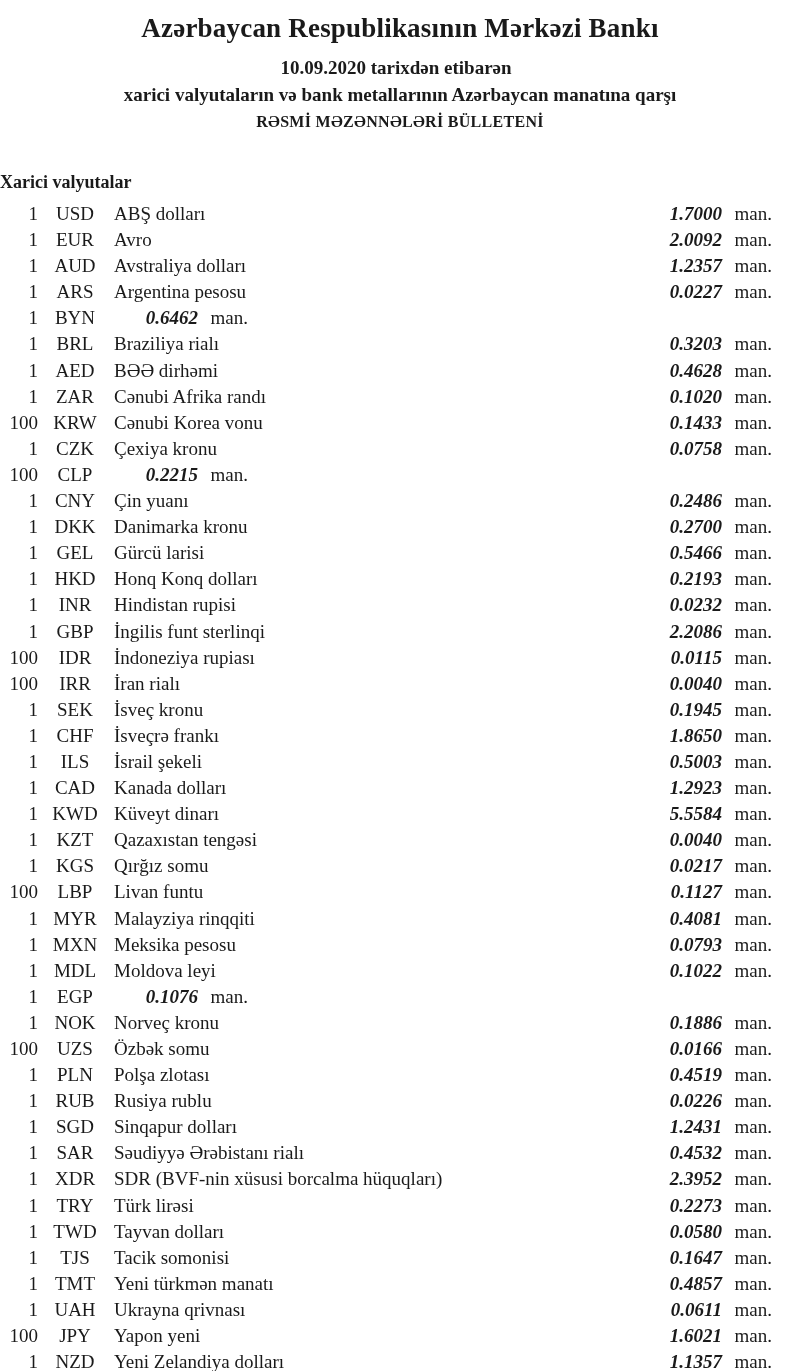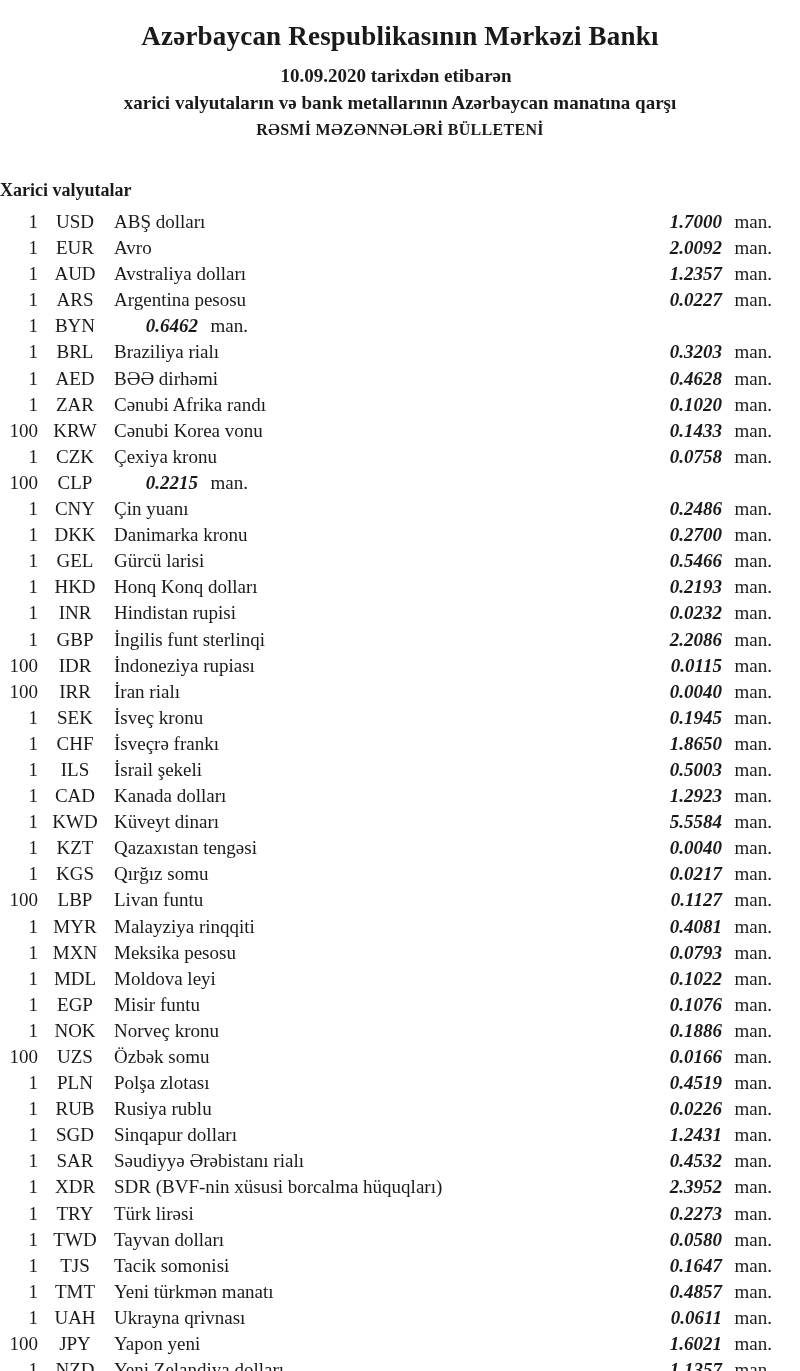--- a/index.html
+++ b/index.html
@@ -19,21 +19,21 @@
     box-sizing: border-box;
   }
   .header {
     text-align: center;
     padding-top: 8px;
   }
   .title {
     font-size: 27px;
     font-weight: bold;
     line-height: 32px;
-    margin: 12px;
+    margin: 4px;
     letter-spacing: 0.2px;
   }
   .date-line {
     font-size: 19px;
     font-weight: bold;
     line-height: 24px;
     margin: 12px 8px 0 0;
   }
   .subtitle {
     font-size: 19px;
@@ -347,21 +347,20 @@
     <span class="qty">1</span>
     <span class="code">MDL</span>
     <span class="name">Moldova leyi</span>
     <span class="rate">0.1022</span>
     <span class="unit">man.</span>
   </div>
 
   <div class="row">
     <span class="qty">1</span>
     <span class="code">EGP</span>
-    <span class="name">Misir funtu</span>
     <span class="rate">0.1076</span>
     <span class="unit">man.</span>
   </div>
 
   <div class="row">
     <span class="qty">1</span>
     <span class="code">NOK</span>
     <span class="name">Norveç kronu</span>
     <span class="rate">0.1886</span>
     <span class="unit">man.</span>

